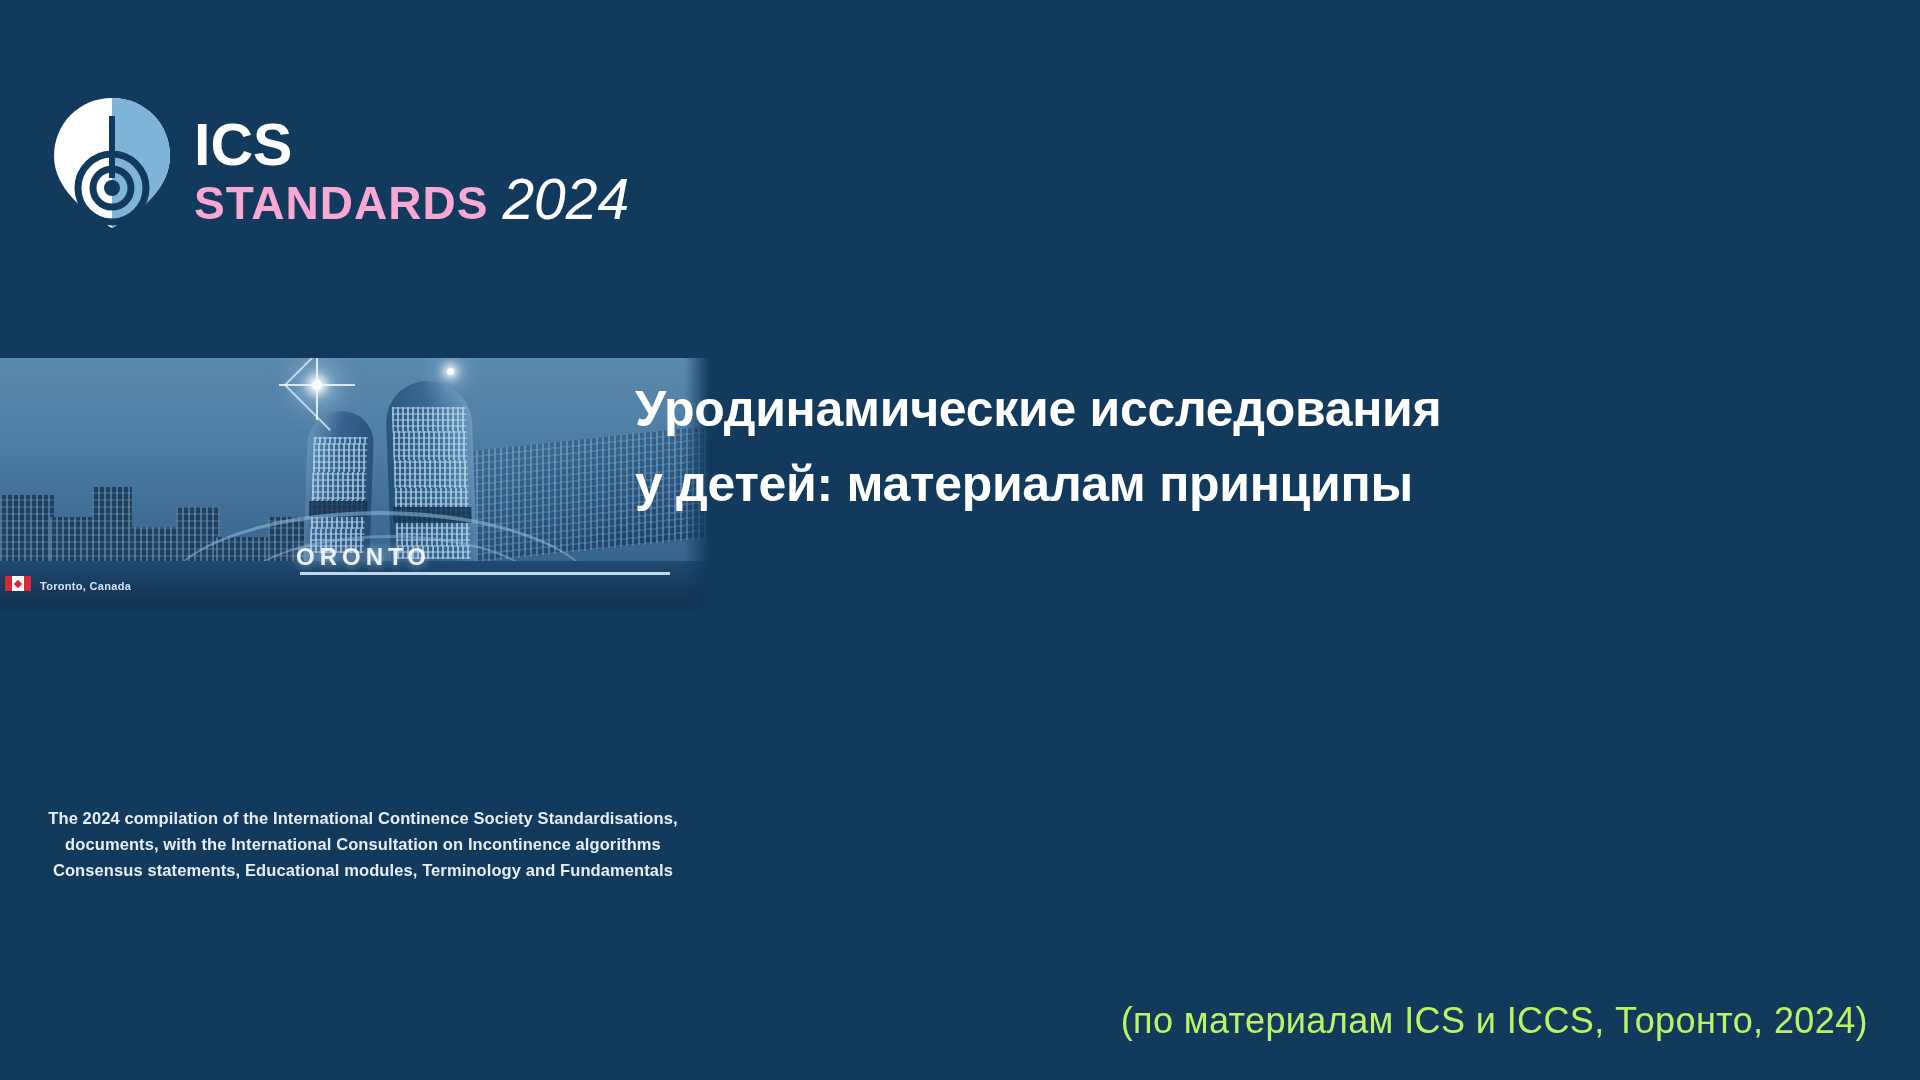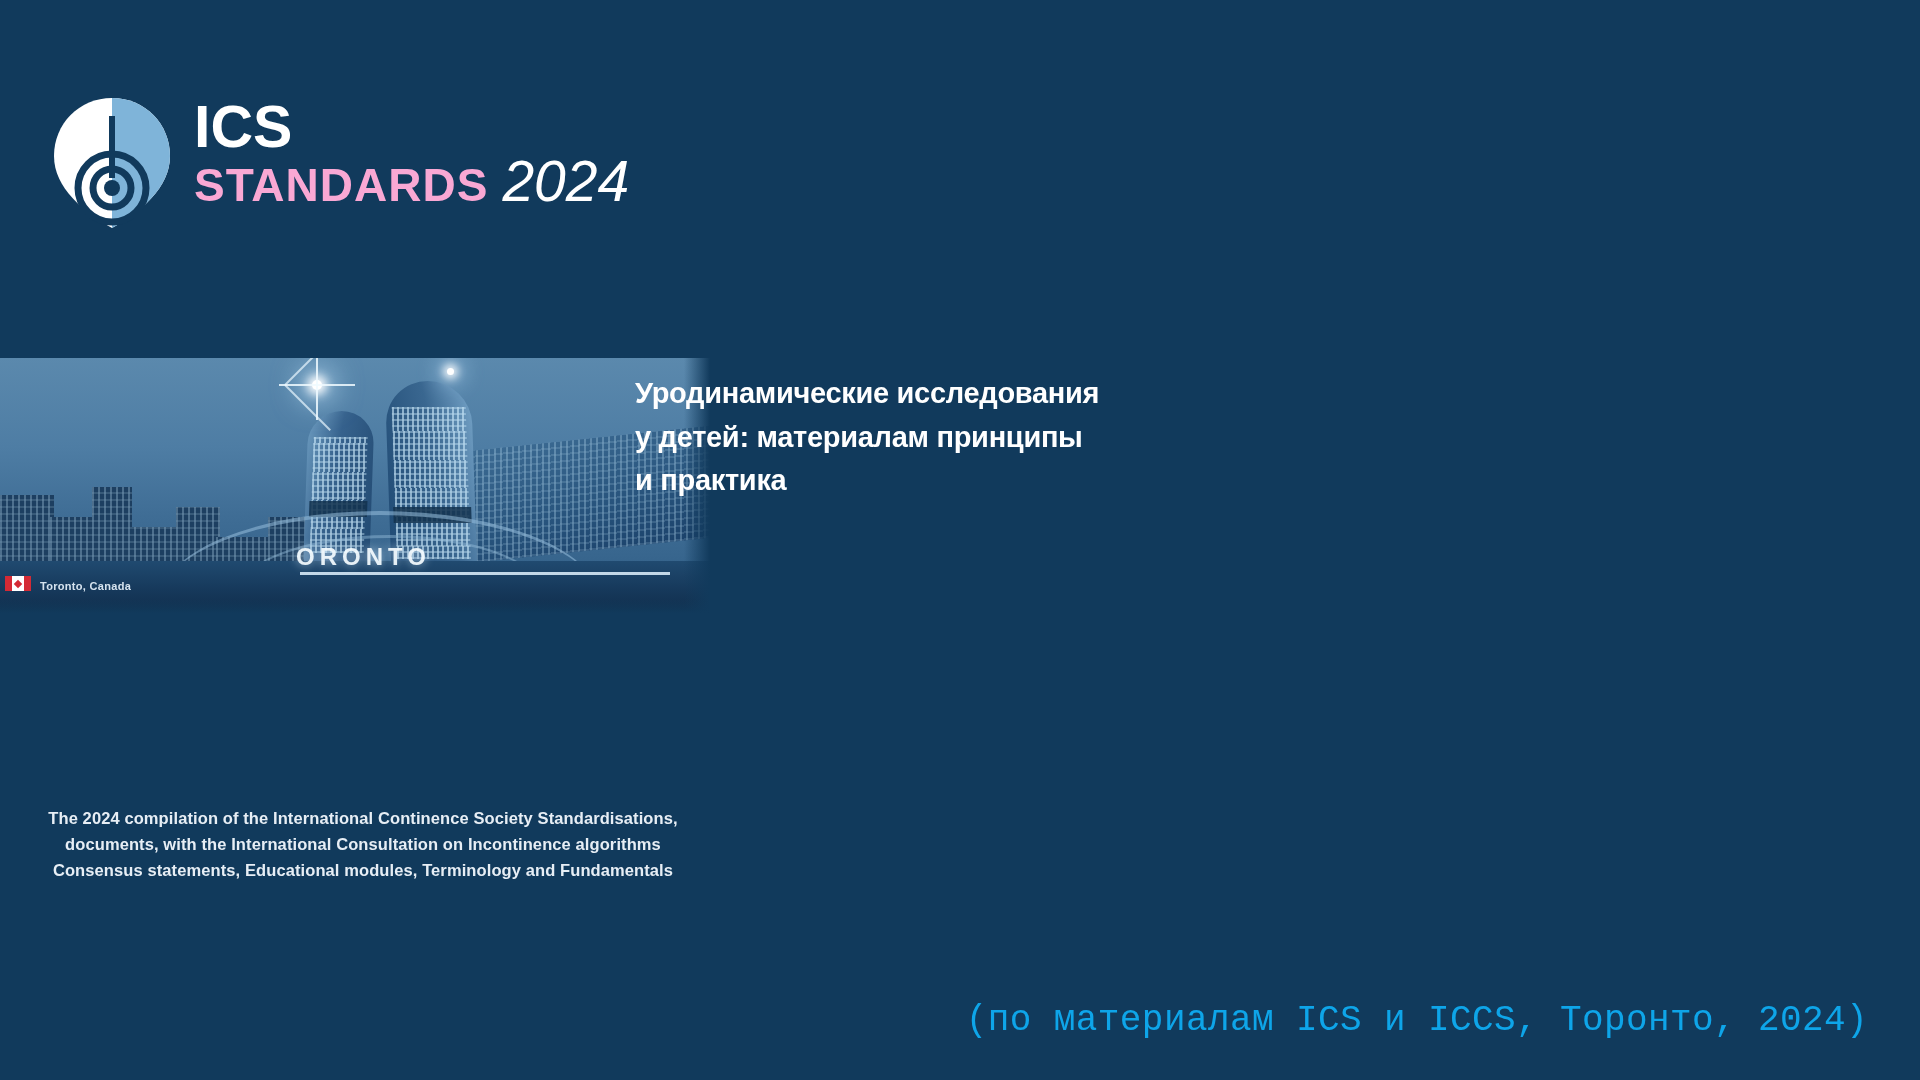--- a/index.html
+++ b/index.html
@@ -25,20 +25,21 @@
     position:relative;
     width:120px; height:134px;
     flex:0 0 auto;
   }
   .logo-mark svg { display:block; width:120px; height:134px; }
 
   .logo-text {
     margin-left:22px;
     padding-top:4px;
     line-height:1;
+    margin-top:18px;
   }
   .logo-ics {
     font-size:59px;
     font-weight:bold;
     color:#ffffff;
     letter-spacing:0px;
     line-height:0.94;
     display:block;
   }
   .logo-line2 {
@@ -226,38 +227,37 @@
     color:#e7eef5;
     letter-spacing:.1px;
   }
   .caption span { display:block;margin-left:16px; }
 
   
   .title {
     position:absolute;
     left:635px; top:372px;
     width:900px;
-    font-size:29px;
+    font-size:50px;
     font-weight:bold;
     color:#ffffff;
     line-height:1.50;
     letter-spacing:-0.3px;
   }
   .title span { display:block; }
 
   
   .attrib {
     position:absolute;
     right:52px; top:1000px;
     font-size:36px;
     font-weight:300;
-    color:#0ea5e9;
+    color:#bef264;
     letter-spacing:.4px;
     white-space:nowrap;
-    font-family:Liberation Mono, monospace;
   }
 </style>
 </head>
 <body>
 
 <div class="slide">
 
   <div class="logo-block">
     <div class="logo-mark">
       <svg viewBox="0 0 120 134" xmlns="http://www.w3.org/2000/svg">
@@ -337,18 +337,17 @@
 
   <div class="caption">
     <span>The 2024 compilation of the International Continence Society Standardisations,</span>
     <span>documents, with the International Consultation on Incontinence algorithms</span>
     <span>Consensus statements, Educational modules, Terminology and Fundamentals</span>
   </div>
 
   <h1 class="title">
     <span>Уродинамические исследования</span>
     <span>у детей: материалам принципы</span>
-    <span>и практика</span>
   </h1>
 
   <div class="attrib">(по материалам ICS и ICCS, Торонто, 2024)</div>
 
 </div>
 
 </body></html>

